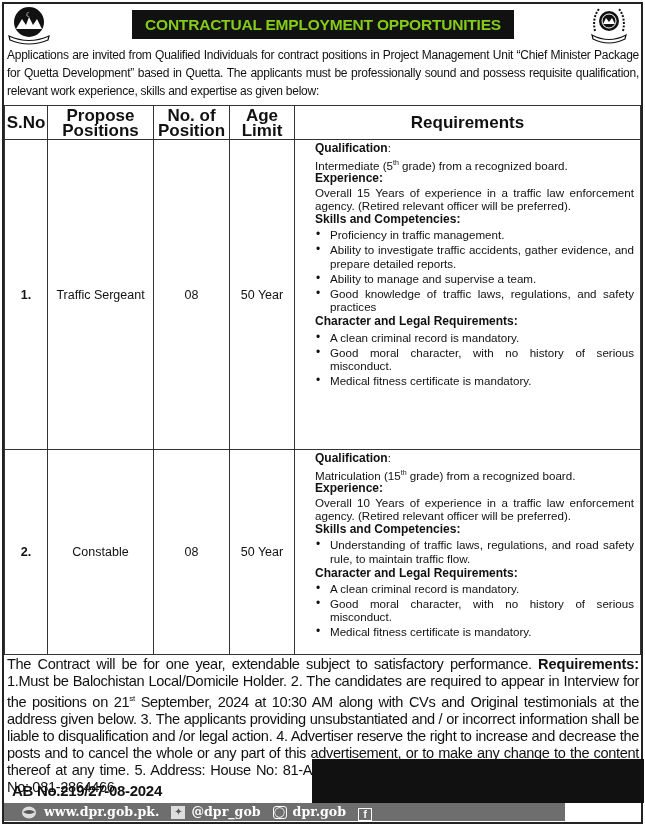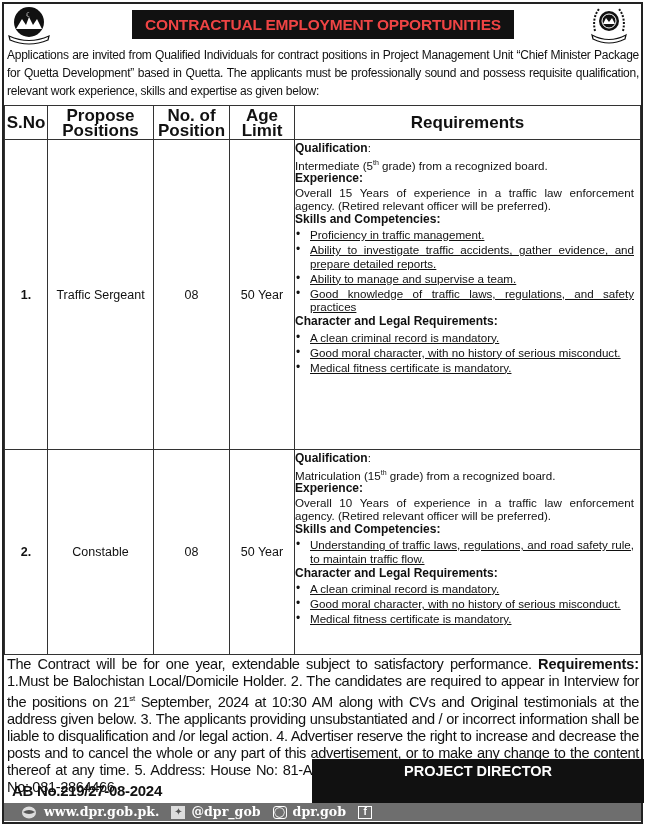--- a/index.html
+++ b/index.html
@@ -3,47 +3,47 @@
 <meta charset="utf-8">
 <style>
   * { box-sizing: border-box; margin: 0; padding: 0; }
   html, body { width: 645px; height: 827px; background: #ffffff; overflow: hidden; }
   body { font-family: "Liberation Sans", sans-serif; color: #111; position: relative; }
   .frame { position: absolute; left: 2px; top: 2px; width: 641px; height: 822px; border: 2px solid #222; }
   .logo { position: absolute; top: 3px; width: 46px; height: 44px; }
   .logo-left { left: 6px; }
   .logo-right { left: 586px; }
   .banner { position: absolute; left: 132px; top: 10px; width: 382px; height: 29px; background: #111;
-            color: #ef4444; font-weight: bold; font-size: 15.5px; text-align: center; line-height: 29px;
+            color: #84cc16; font-weight: bold; font-size: 15.5px; text-align: center; line-height: 29px;
             letter-spacing: -0.2px; }
   .intro { position: absolute; left: 7px; top: 46px; width: 632px; font-size: 12px; line-height: 18px;
            text-align: justify; letter-spacing: -0.25px; }
   table { position: absolute; left: 4px; top: 105px; width: 637px; border-collapse: collapse; }
   th, td { border: 1px solid #333; }
   th { font-weight: bold; font-size: 17px; line-height: 15px; text-align: center; height: 34px; }
   td.c { text-align: center; vertical-align: middle; font-size: 12.5px; }
-  td.req { padding: 1px 6px 1px 0; font-size: 11.6px; line-height: 13.6px; vertical-align: top; }
+  td.req { padding: 1px 6px 1px 20px; font-size: 11.6px; line-height: 13.6px; vertical-align: top; }
   .req .h { font-weight: bold; font-size: 12px; }
   .req p { text-align: justify; }
-  .req ul { list-style: none; text-decoration: underline; }
+  .req ul { list-style: none; }
   .req li { position: relative; padding-left: 15px; text-align: justify; margin: 1.5px 0; }
   .req li::before { content: "\2022"; position: absolute; left: 1px; top: 0; font-size: 12px; }
   .row1 td { height: 310px; }
   .row2 td { height: 205px; }
   .terms { position: absolute; left: 7px; top: 656px; width: 632px; font-size: 14.6px; line-height: 17px;
            text-align: justify; letter-spacing: -0.35px; }
   .terms b { letter-spacing: -0.1px; }
   .ab { position: absolute; left: 12px; top: 782px; font-size: 15px; font-weight: bold; letter-spacing: -0.3px; }
   .director { position: absolute; left: 312px; top: 759px; width: 332px; height: 44px; background: #111; color: #fff;
               text-align: center; font-weight: bold; }
   .director .t1 { font-size: 14.5px; line-height: 20px; margin-top: 2px; }
   .director .t2 { font-size: 14.5px; line-height: 20px; letter-spacing: -0.3px; }
-  .footer { position: absolute; left: 4px; top: 803px; width: 637px; height: 18px; background: #6e6e6e;
+  .footer { position: absolute; left: 4px; top: 803px; width: 561px; height: 18px; background: #6e6e6e;
             color: #fff; font-family: "DejaVu Serif", serif; font-weight: bold; font-size: 12.6px; line-height: 18px;
-            display: flex; align-items: center; padding-left: 16px; white-space: nowrap; }
+            display: flex; align-items: flex-end; padding-left: 16px; white-space: nowrap; }
   .footer .item { display: flex; align-items: center; margin-right: 12px; }
   .footer .ico { display: inline-flex; align-items: center; justify-content: center; width: 14px; height: 13px;
                  margin-right: 6px; font-size: 10px; font-family: "DejaVu Sans", sans-serif; }
   .ico.globe { width: 18px; }
   .ico.tw { background: #ddd; color: #555; }
   .ico.ig { border: 1.5px solid #fff; border-radius: 3px; }
   .ico.fb { border: 1.5px solid #fff; font-family: "Liberation Sans", sans-serif; font-weight: bold; }
 </style>
 </head>
 <body>
@@ -140,21 +140,20 @@
       </td>
     </tr>
   </tbody>
 </table>
 
 <p class="terms"><span>The Contract will be for one year, extendable subject to satisfactory performance. </span><b>Requirements:</b><span> 1.Must be Balochistan Local/Domicile Holder. 2. The candidates are required to appear in Interview for the positions on 21</span><sup style="font-size:8px">st</sup><span> September, 2024 at 10:30 AM along with CVs and Original testimonials at the address given below. 3. The applicants providing unsubstantiated and / or incorrect information shall be liable to disqualification and /or legal action. 4. Advertiser reserve the right to increase and decrease the posts and to cancel the whole or any part of this advertisement, or to make any change to the content thereof at any time. 5. Address: House No: 81-A Chaman Housing Scheme, Airport Road Quetta Ph No: 081-2864466</span></p>
 
 <div class="ab">AB No.219/27-08-2024</div>
 
 <div class="director">
-  <div class="t1">PROJECT DIRECTOR</div>
 </div>
 
 <div class="footer">
   <span class="item">
     <span class="ico globe">
       <svg width="16" height="13" viewBox="0 0 16 13">
           <ellipse cx="8" cy="6.5" rx="7" ry="6" fill="#ddd"></ellipse>
           <path d="M2 6 Q8 2 14 6 Q8 10 2 6" fill="#555"></path>
         </svg>
     </span>

